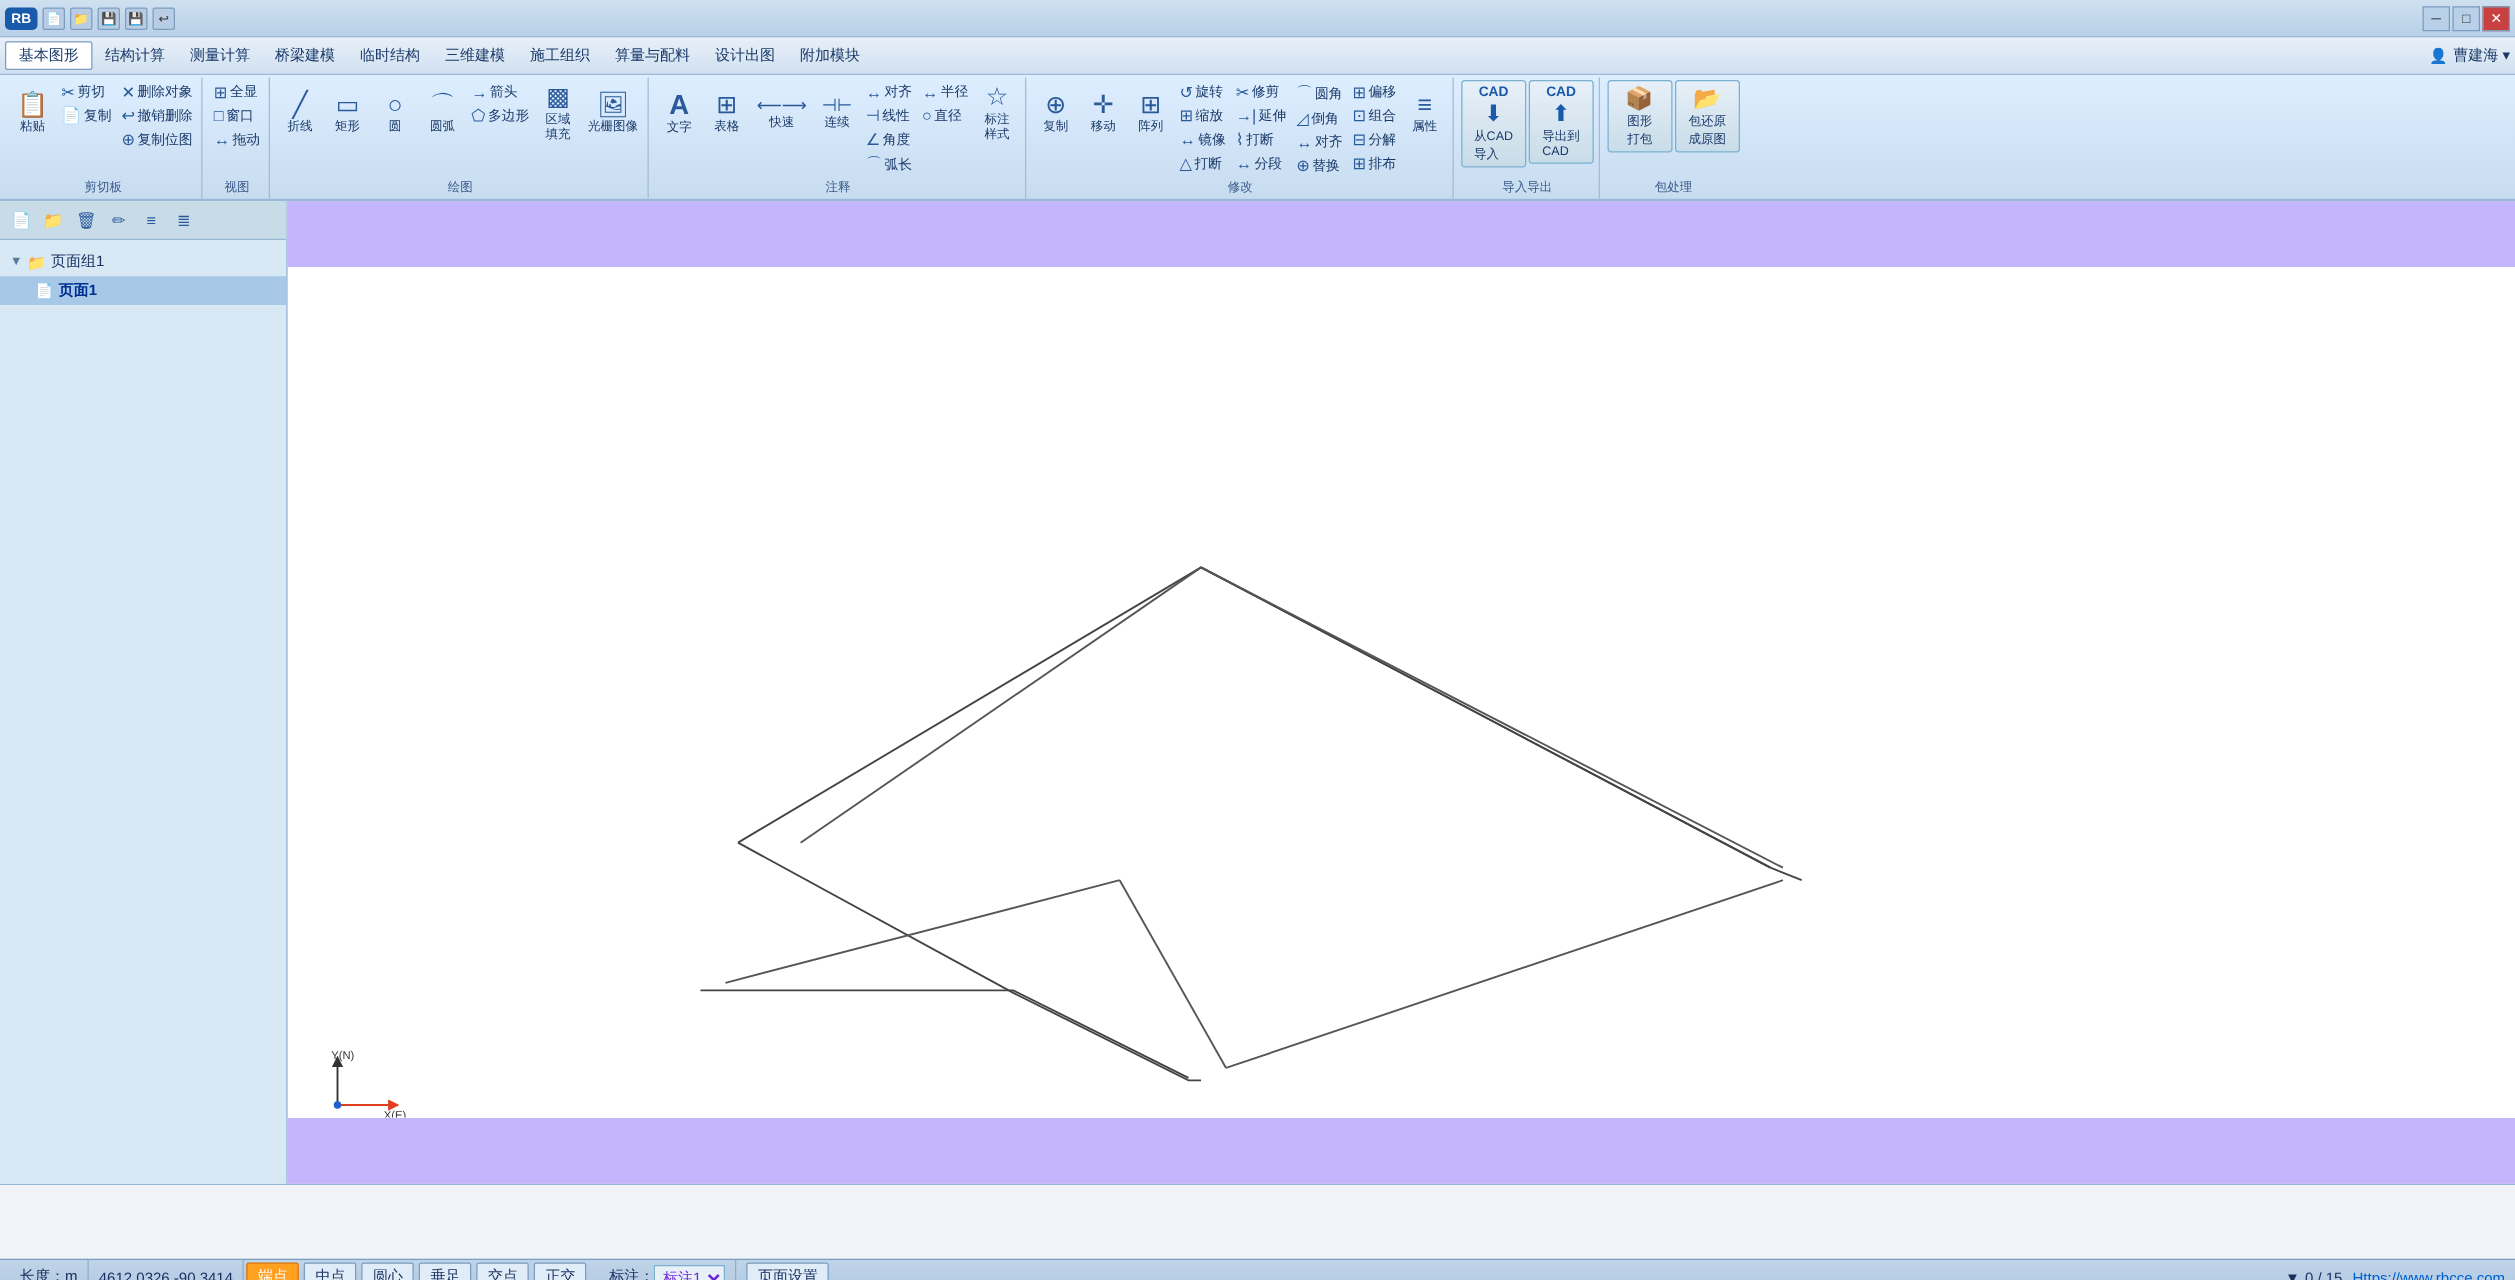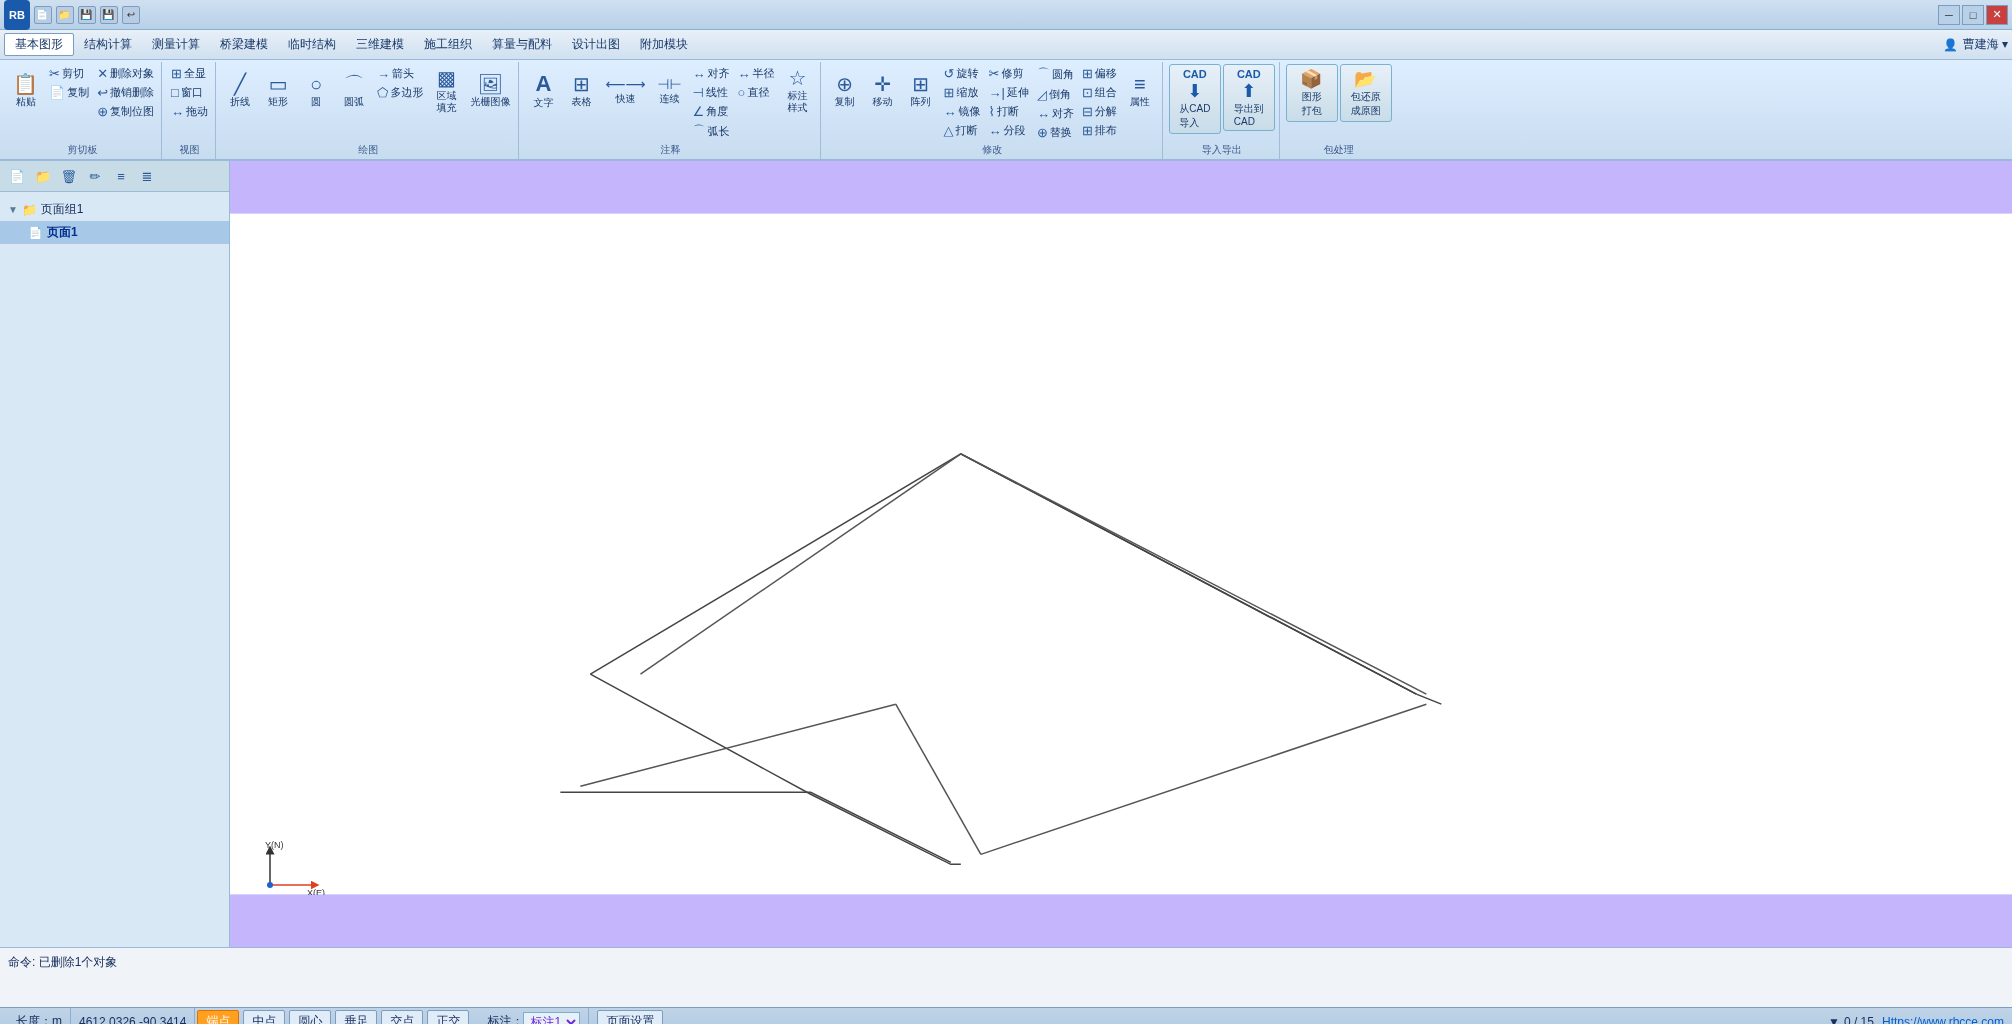--- a/index.html
+++ b/index.html
@@ -10,21 +10,21 @@
       background: linear-gradient(to bottom, #cfe0f0, #b8d0e8);
       height: 30px;
       display: flex;
       align-items: center;
       justify-content: space-between;
       border-bottom: 1px solid #8ab0d0;
       padding: 0 4px;
     }
     #titlebar-left { display: flex; align-items: center; gap: 4px; }
     #app-logo {
-      width: 26px; height: 30px;
+      width: 26px; height: 18px;
       background: #1a5aab;
       border-radius: 4px;
       display: flex; align-items: center; justify-content: center;
       color: white; font-weight: bold; font-size: 11px;
     }
     .title-btn {
       width: 18px; height: 18px;
       background: #b8cce4;
       border: 1px solid #7a9dc0;
       border-radius: 2px;
@@ -613,21 +613,20 @@
           </marker>
         </defs>
         <text x="10" y="8" font-size="9" fill="#333">Y(N)</text>
         <text x="52" y="56" font-size="9" fill="#333">X(E)</text>
       </svg>
     </div>
   </div>
 </div>
 
 <div id="cmd-area">
-  <div class="cmd-line">命令: 已删除1个对象</div>
 </div>
 
 <div id="statusbar">
   <div class="status-item">长度：m</div>
   <div class="status-item">4612.0326,-90.3414</div>
   <span class="status-snap-btn active">端点</span>
   <span class="status-snap-btn">中点</span>
   <span class="status-snap-btn">圆心</span>
   <span class="status-snap-btn">垂足</span>
   <span class="status-snap-btn">交点</span>

